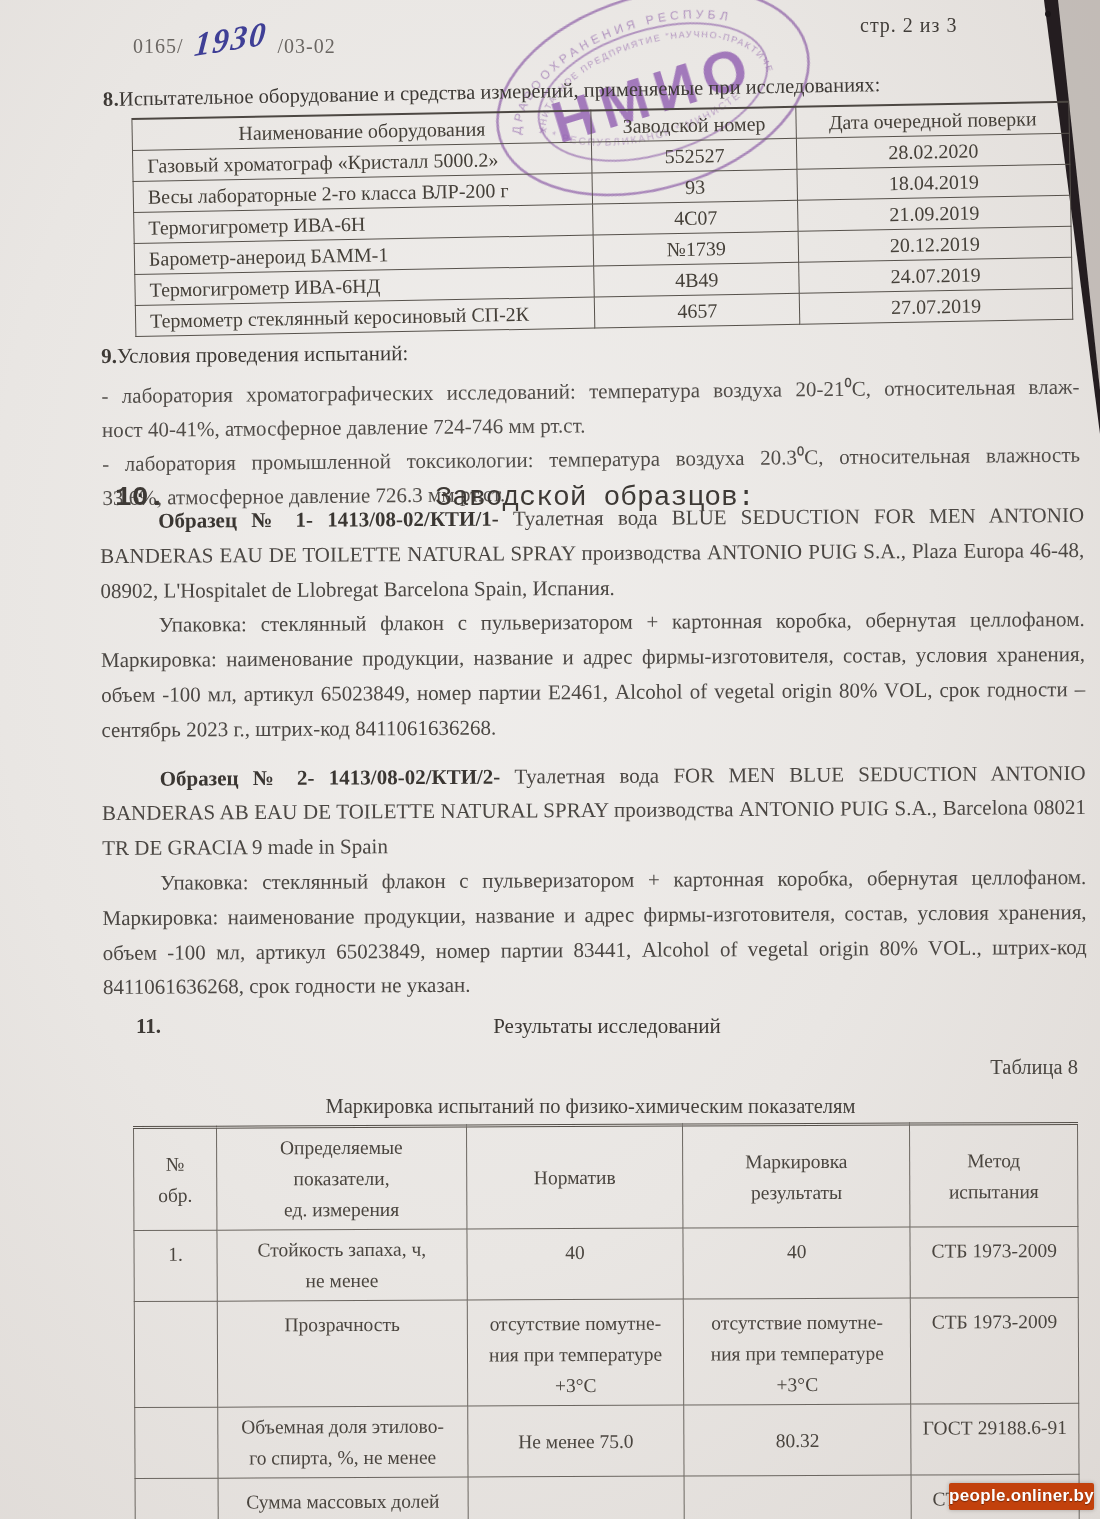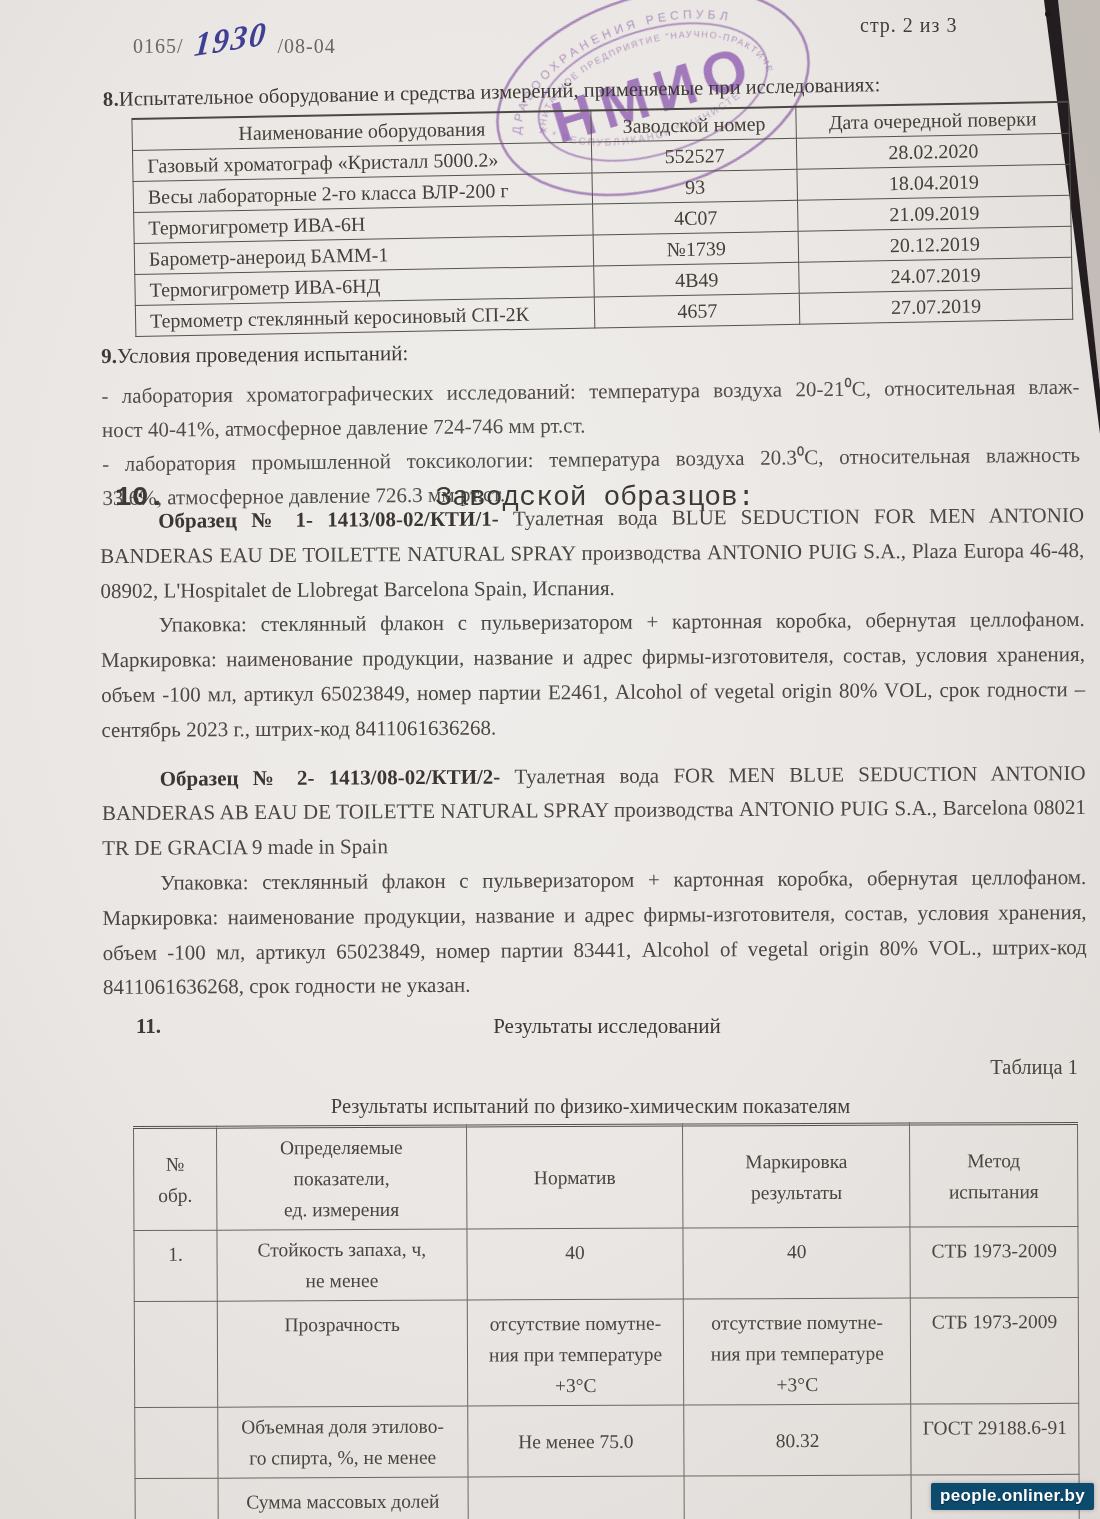--- a/index.html
+++ b/index.html
@@ -55,37 +55,37 @@
   .restable{width:945px;font-size:19.5px;color:#4a453f;}
   .restable th,.restable td{border:1.5px solid #6b6660;font-weight:normal;padding:4px 6px;text-align:center;vertical-align:middle;}
   .restable{border-top:3px double #55504a;border-bottom:2px solid #55504a;}
   .restable th{height:80px;line-height:31px;}
   .restable td{line-height:31px;}
   .pre{white-space:pre-line;}
   .vtop{vertical-align:top !important;padding-top:8px !important;}
   .h60{height:52px;} .h92{height:84px;} .h66{height:58px;} .h104{height:96px;}
   
   .wm{
-    right:6px;bottom:9px;background:#0c4a6e;color:#fff;
+    right:6px;bottom:9px;background:#c2410c;color:#fff;
     font-family:"Liberation Sans", sans-serif;font-weight:bold;font-size:17px;
-    padding:3px 9px 4px;border-radius:2px;letter-spacing:.3px;
+    padding:3px 0 4px;border-radius:2px;letter-spacing:.3px;
     box-shadow:0 0 4px rgba(0,0,0,.25);text-shadow:0 1px 1px rgba(0,0,0,.4);
   }
 </style>
 </head>
 <body>
 
 <svg class="abs corner" width="140" height="470" viewBox="0 0 140 470">
   <polygon points="97,0 140,0 140,392" fill="#a89f99" opacity="0.55"></polygon>
   <polygon points="84,0 98,0 140,390 140,434" fill="#241d20"></polygon>
   <circle cx="88" cy="14" r="3" fill="#1c1719"></circle>
 </svg>
 
 <div class="abs docnum">
-  <span>0165/</span><span class="handwr">1930</span><span>/08-04</span>
+  <span>0165/</span><span class="handwr">1930</span><span>/03-02</span>
 </div>
 
 <div class="abs pageno">стр. 2 из 3</div>
 
 <svg class="abs stamp" width="370" height="240" viewBox="0 0 370 240">
   <defs>
     <filter id="stampblur">
         <feGaussianBlur stdDeviation="0.55"></feGaussianBlur>
       </filter>
     <path id="arcTop" d="M 44 128 A 140 82 0 0 1 326 128" fill="none"></path>
@@ -183,22 +183,22 @@
     <b>Образец № 2- 1413/08-02/КТИ/2-</b><span> Туалетная вода FOR MEN BLUE SEDUCTION ANTONIO BANDERAS AB EAU DE TOILETTE NATURAL SPRAY производства ANTONIO PUIG S.A., Barcelona 08021 TR DE GRACIA 9 made in Spain</span>
   </p>
   <p class="para">Упаковка: стеклянный флакон с пульверизатором + картонная коробка, обернутая целлофаном. Маркировка: наименование продукции, название и адрес фирмы-изготовителя, состав, условия хранения, объем -100 мл, артикул 65023849, номер партии 83441, Alcohol of vegetal origin 80% VOL., штрих-код 8411061636268, срок годности не указан.</p>
 </div>
 
 <div class="abs s11">
   <div class="row1">
     <b>11.</b>
     <span class="ctr">Результаты исследований</span>
   </div>
-  <div class="tbl-label">Таблица 1</div>
-  <div class="tbl-title">Результаты испытаний по физико-химическим показателям</div>
+  <div class="tbl-label">Таблица 8</div>
+  <div class="tbl-title">Маркировка испытаний по физико-химическим показателям</div>
 
   <div class="reswrap">
     <table class="restable">
       <colgroup>
           <col style="width:83px">
           <col style="width:250px">
           <col style="width:217px">
           <col style="width:227px">
           <col style="width:168px">
         </colgroup>

